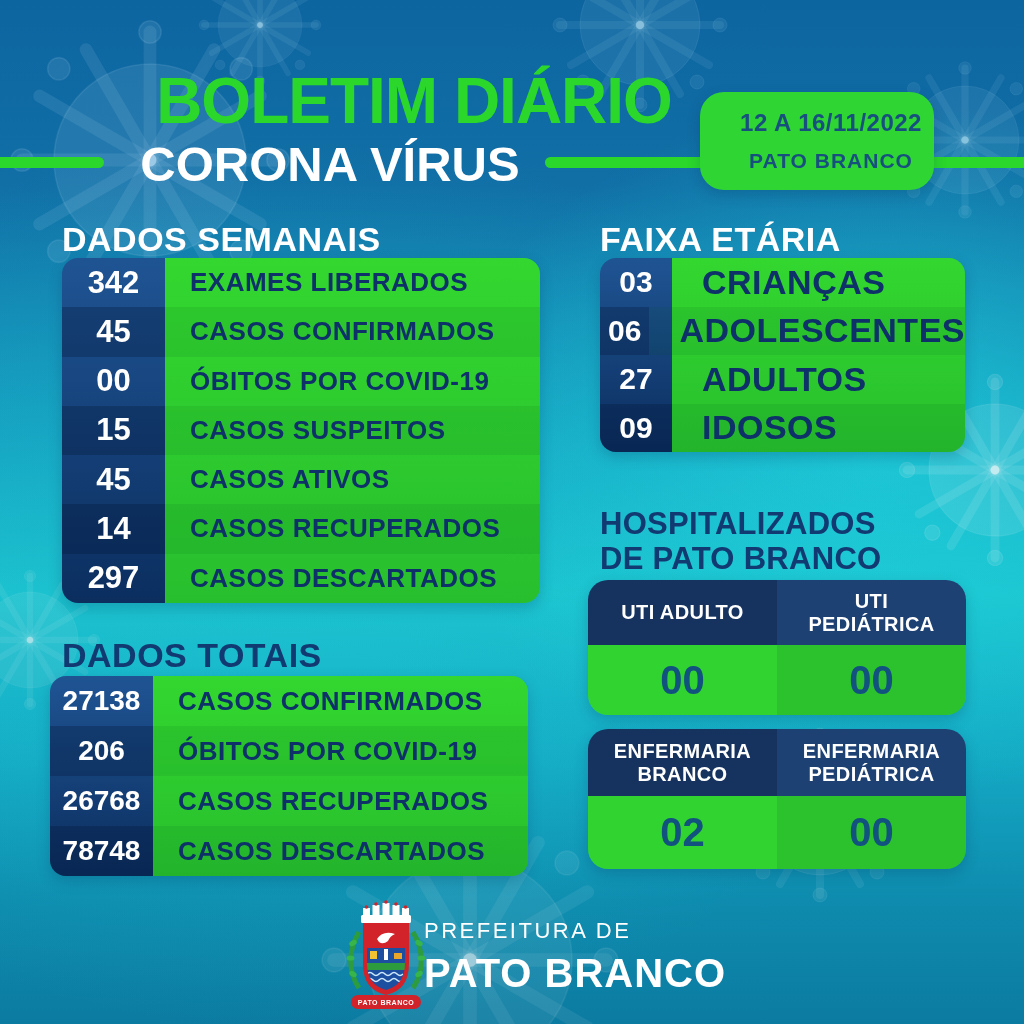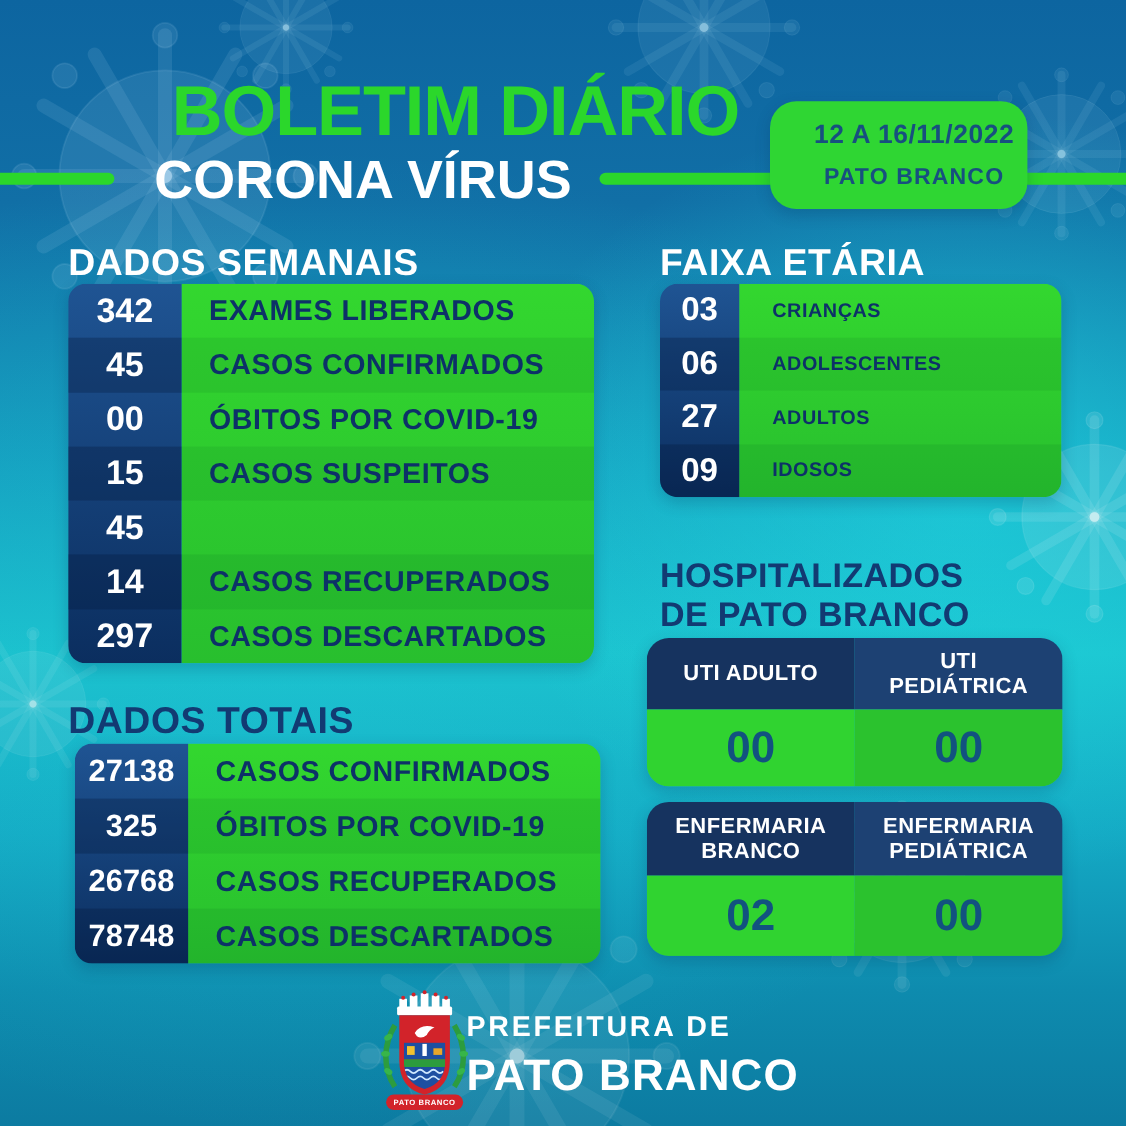--- a/index.html
+++ b/index.html
@@ -53,23 +53,23 @@
   #weekly-table{left:62px;top:258px;width:478px;height:345px;
     background-size:103px 100%,375px 100%;background-position:0 0,103px 0;}
   #weekly-table .t-row{height:49.28px;}
   #weekly-table .t-num{width:103px;font-size:31px;}
   #weekly-table .t-lbl{padding-left:25px;font-size:26px;}
 
   #age-table{left:600px;top:258px;width:365px;height:194px;
     background-size:72px 100%,293px 100%;background-position:0 0,72px 0;}
   #age-table .t-row{height:48.5px;}
   #age-table .t-num{width:72px;font-size:30px;}
-  #age-table .t-lbl{padding-left:30px;font-size:18px;}
-
-  #totals-table{left:68px;top:676px;width:478px;height:200px;
+  #age-table .t-lbl{padding-left:30px;font-size:34px;}
+
+  #totals-table{left:50px;top:676px;width:478px;height:200px;
     background-size:103px 100%,375px 100%;background-position:0 0,103px 0;}
   #totals-table .t-row{height:50px;}
   #totals-table .t-num{width:103px;font-size:28px;}
   #totals-table .t-lbl{padding-left:25px;font-size:26px;}
 
   
   .hosp-card{position:absolute;left:588px;width:378px;border-radius:20px;overflow:hidden;
     box-shadow:0 5px 14px rgba(0,40,80,0.22);}
   #hosp-card-1{top:580px;}
   #hosp-card-2{top:729px;}
@@ -85,21 +85,21 @@
   #hosp-card-1 .hc-body{height:70px;}
   #hosp-card-2 .hc-body{height:73px;}
   .hc-body .hc-cell{width:50%;display:flex;align-items:center;justify-content:center;
     color:#12527f;font-size:40px;font-weight:bold;}
   .hc-body .hc-cell:first-child{background:#30d330;}
   .hc-body .hc-cell:last-child{background:#2bc22e;}
 
   
   .crest{position:absolute;left:344px;top:898px;}
   .footer-text{position:absolute;left:424px;top:918px;color:#ffffff;}
-  .footer-text .org1{font-size:26px;letter-spacing:2.5px;font-weight:bold;}
+  .footer-text .org1{font-size:22px;letter-spacing:2.5px;font-weight:normal;}
   .footer-text .org2{font-size:40px;font-weight:bold;letter-spacing:1px;margin-top:7px;}
 </style>
 </head>
 <body>
 
 <div id="poster">
 
   <svg class="virus-layer" width="1024" height="1024" viewBox="0 0 1024 1024" aria-hidden="true">
     <defs>
       <g id="virus">
@@ -159,20 +159,21 @@
     <div class="t-row">
       <div class="t-num">00</div>
       <div class="t-lbl">ÓBITOS POR COVID-19</div>
     </div>
     <div class="t-row">
       <div class="t-num">15</div>
       <div class="t-lbl">CASOS SUSPEITOS</div>
     </div>
     <div class="t-row">
       <div class="t-num">45</div>
+      <div class="t-lbl">CASOS ATIVOS</div>
     </div>
     <div class="t-row">
       <div class="t-num">14</div>
       <div class="t-lbl">CASOS RECUPERADOS</div>
     </div>
     <div class="t-row">
       <div class="t-num">297</div>
       <div class="t-lbl">CASOS DESCARTADOS</div>
     </div>
   </div>
@@ -224,21 +225,21 @@
     </div>
   </div>
 
   <div class="sec-heading sec-navy" style="left:62px;top:636px;">DADOS TOTAIS</div>
   <div class="data-table" id="totals-table">
     <div class="t-row">
       <div class="t-num">27138</div>
       <div class="t-lbl">CASOS CONFIRMADOS</div>
     </div>
     <div class="t-row">
-      <div class="t-num">325</div>
+      <div class="t-num">206</div>
       <div class="t-lbl">ÓBITOS POR COVID-19</div>
     </div>
     <div class="t-row">
       <div class="t-num">26768</div>
       <div class="t-lbl">CASOS RECUPERADOS</div>
     </div>
     <div class="t-row">
       <div class="t-num">78748</div>
       <div class="t-lbl">CASOS DESCARTADOS</div>
     </div>

